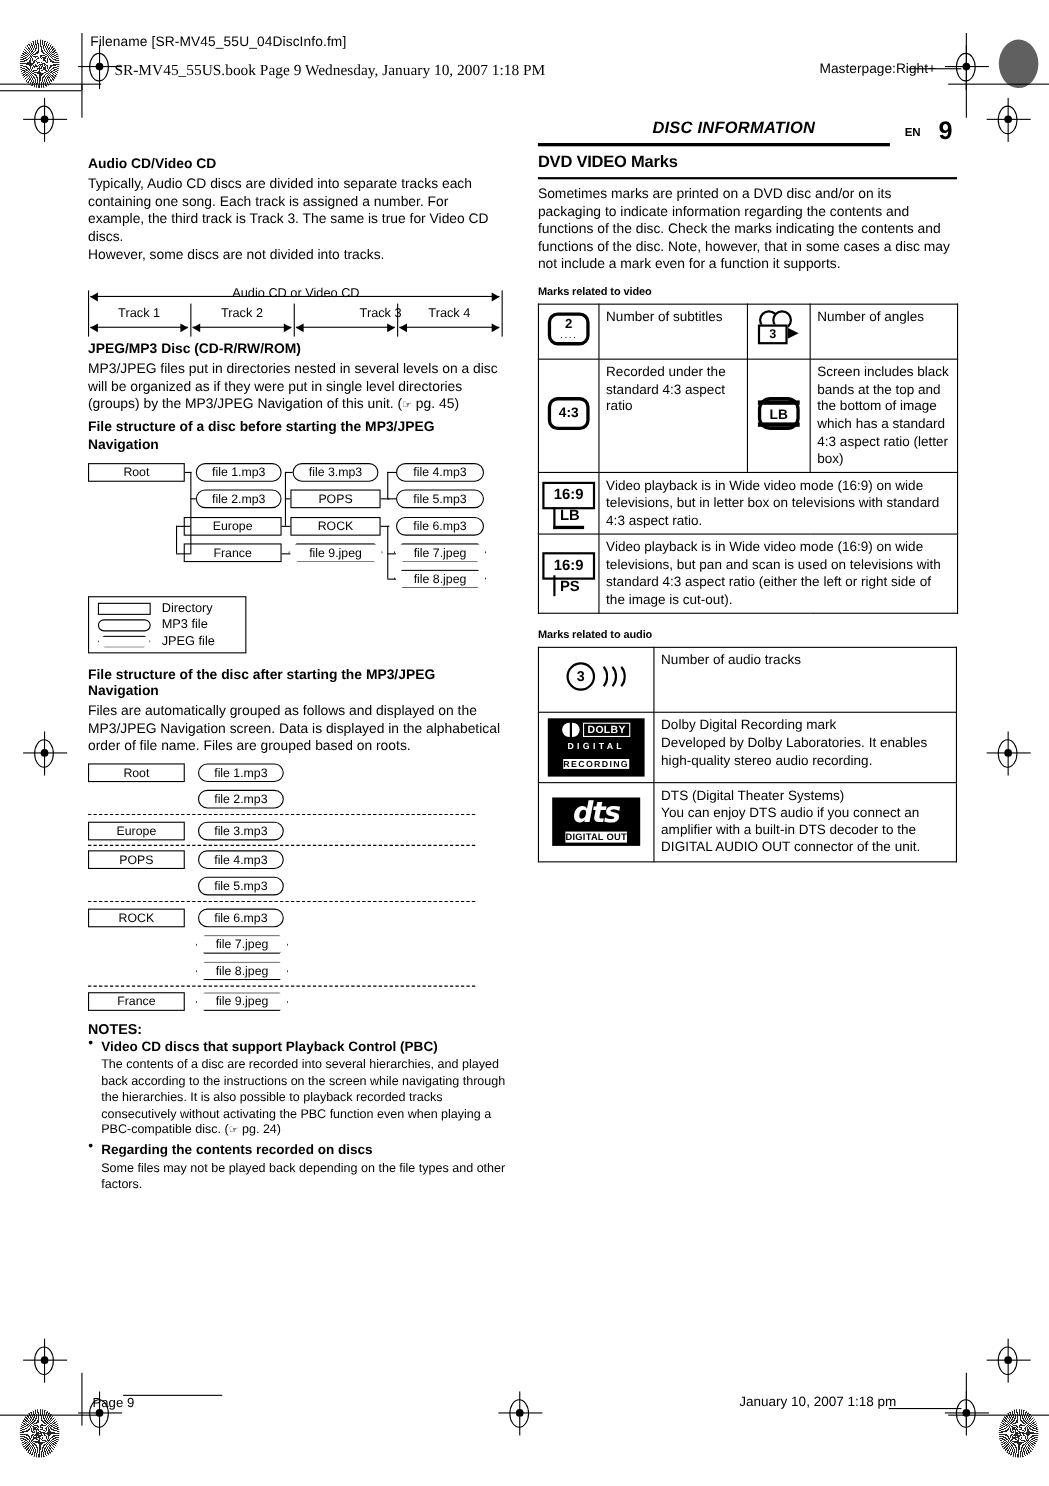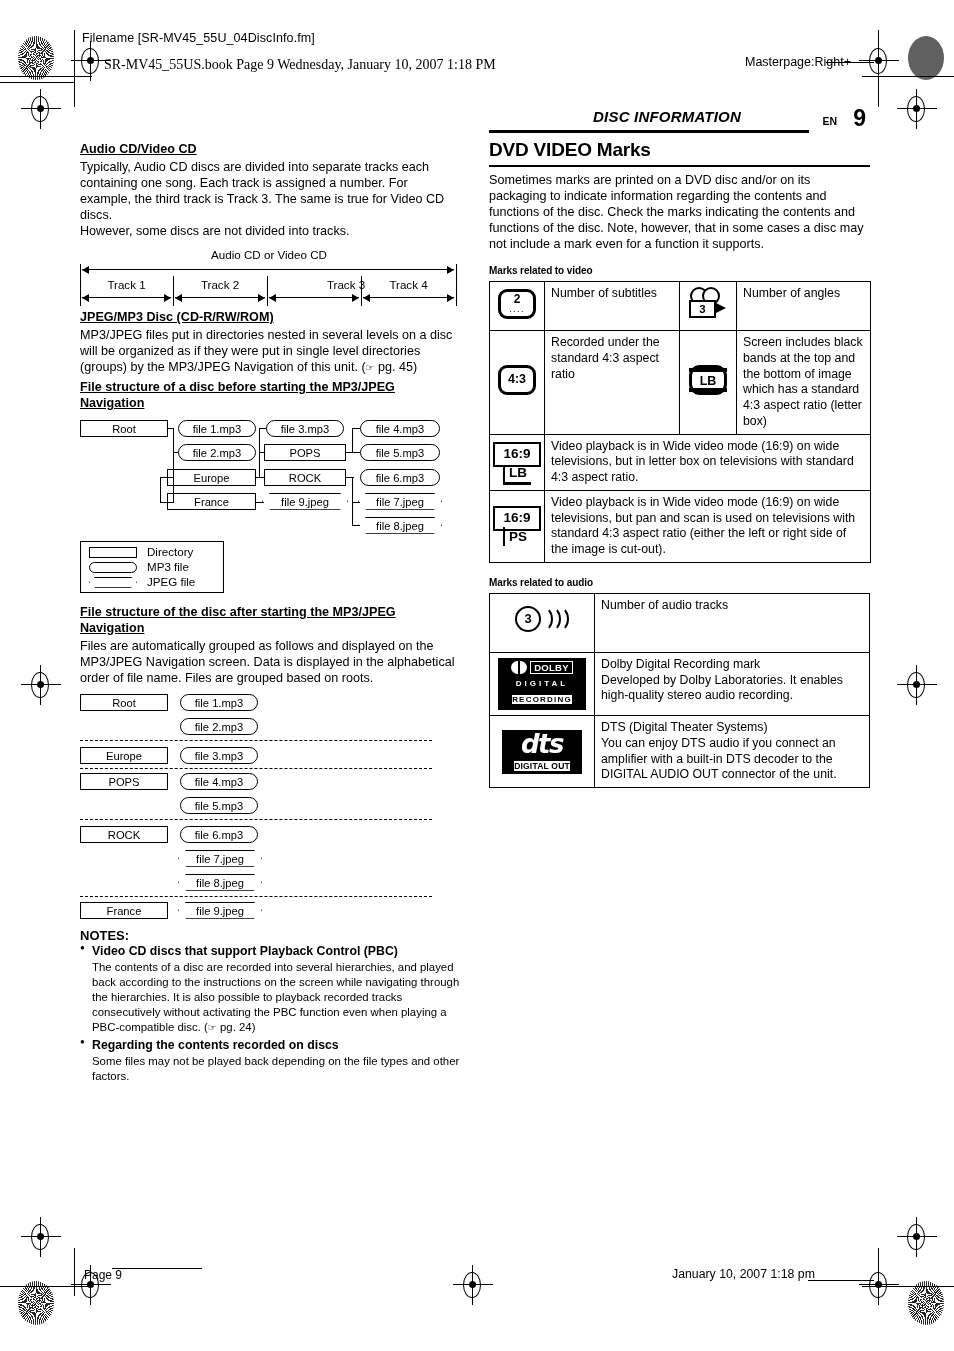--- a/index.html
+++ b/index.html
@@ -38,28 +38,28 @@
   .runhead .rh-title{position:absolute;right:129px;top:0;
      font-size:15px;font-weight:bold;font-style:italic;letter-spacing:.2px;}
   .runhead .rh-rule{position:absolute;left:0;right:61px;top:22px;height:2.6px;background:#000;}
   .runhead .rh-en{position:absolute;right:33px;top:7px;font-size:10.5px;font-weight:bold;}
   .runhead .rh-page{position:absolute;right:4px;top:-3px;font-size:23px;font-weight:bold;}
 
   
   .colL{position:absolute;left:80px;top:142px;width:380px;}
   .colR{position:absolute;left:489px;top:140px;width:381px;}
 
-  h3.sec{font-size:12.6px;font-weight:bold;margin:0 0 1px 0;line-height:1.26;text-decoration:underline;}
+  h3.sec{font-size:12.6px;font-weight:bold;margin:0 0 1px 0;line-height:1.26;}
   p.body{font-size:12.6px;margin:0;line-height:1.275;}
   .gap12{height:12px;}
 
   .hand{font-family:"DejaVu Sans",sans-serif;font-size:10px;}
 
   
-  .bigh{font-size:19px;font-weight:bold;letter-spacing:-.2px;margin:0;line-height:1.1;}
+  .bigh{font-size:15px;font-weight:bold;letter-spacing:-.2px;margin:0;line-height:1.1;}
   .bigh-rule{height:2.4px;background:#000;margin:4px 0 5px 0;}
   .subh{font-size:10px;font-weight:bold;margin:0 0 5px 0;letter-spacing:-.1px;}
 
   
   .trackdiag{position:relative;height:58px;margin-top:9px;width:378px;}
   .trackdiag .vt{position:absolute;width:1.3px;background:#000;}
   .trackdiag .lbl{position:absolute;font-size:11.6px;text-align:center;}
   .arrowline{position:absolute;height:1.3px;background:#000;}
   .arrowline::before,.arrowline::after{content:"";position:absolute;top:-3px;
      border-top:4px solid transparent;border-bottom:4px solid transparent;}
@@ -248,21 +248,21 @@
     <div class="rh-page">9</div>
   </div>
 
   <div class="colL">
 
     <h3 class="sec">Audio CD/Video CD</h3>
     <p class="body">Typically, Audio CD discs are divided into separate tracks each containing one song. Each track is assigned a number. For example, the third track is Track 3. The same is true for Video CD discs.</p>
     <p class="body">However, some discs are not divided into tracks.</p>
 
     <div class="trackdiag">
-      <div class="lbl" style="left:0;top:0;width:378px;">Audio CD or Video CD</div>
+      <div class="lbl" style="left:0;top:12px;width:378px;">Audio CD or Video CD</div>
       <div class="vt" style="left:0;top:16px;height:42px;"></div>
       <div class="vt" style="left:93px;top:28px;height:30px;"></div>
       <div class="vt" style="left:187px;top:28px;height:30px;"></div>
       <div class="vt" style="left:281px;top:28px;height:30px;"></div>
       <div class="vt" style="left:376px;top:16px;height:42px;"></div>
 
       <div class="arrowline" style="left:2px;top:21px;width:372px;"></div>
 
       <div class="lbl" style="left:0;top:30px;width:93px;">Track 1</div>
       <div class="lbl" style="left:93px;top:30px;width:94px;">Track 2</div>

